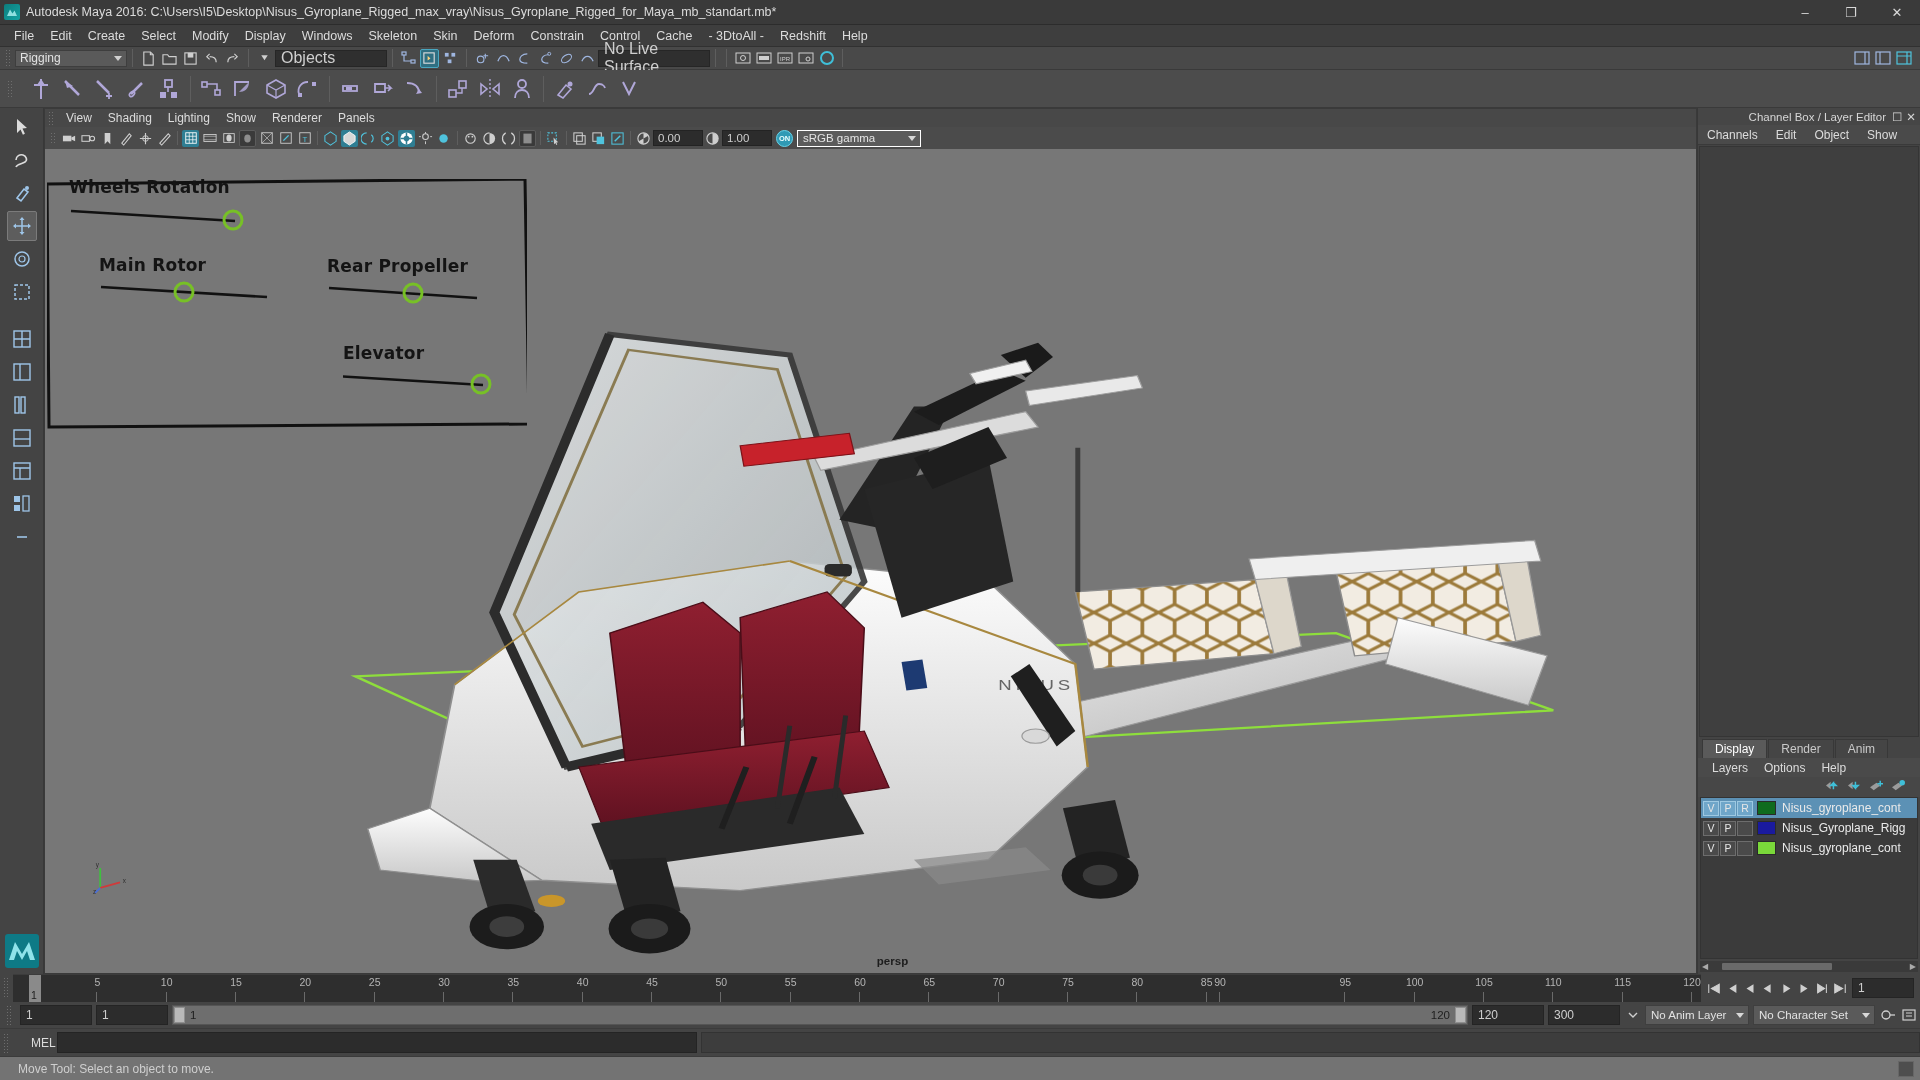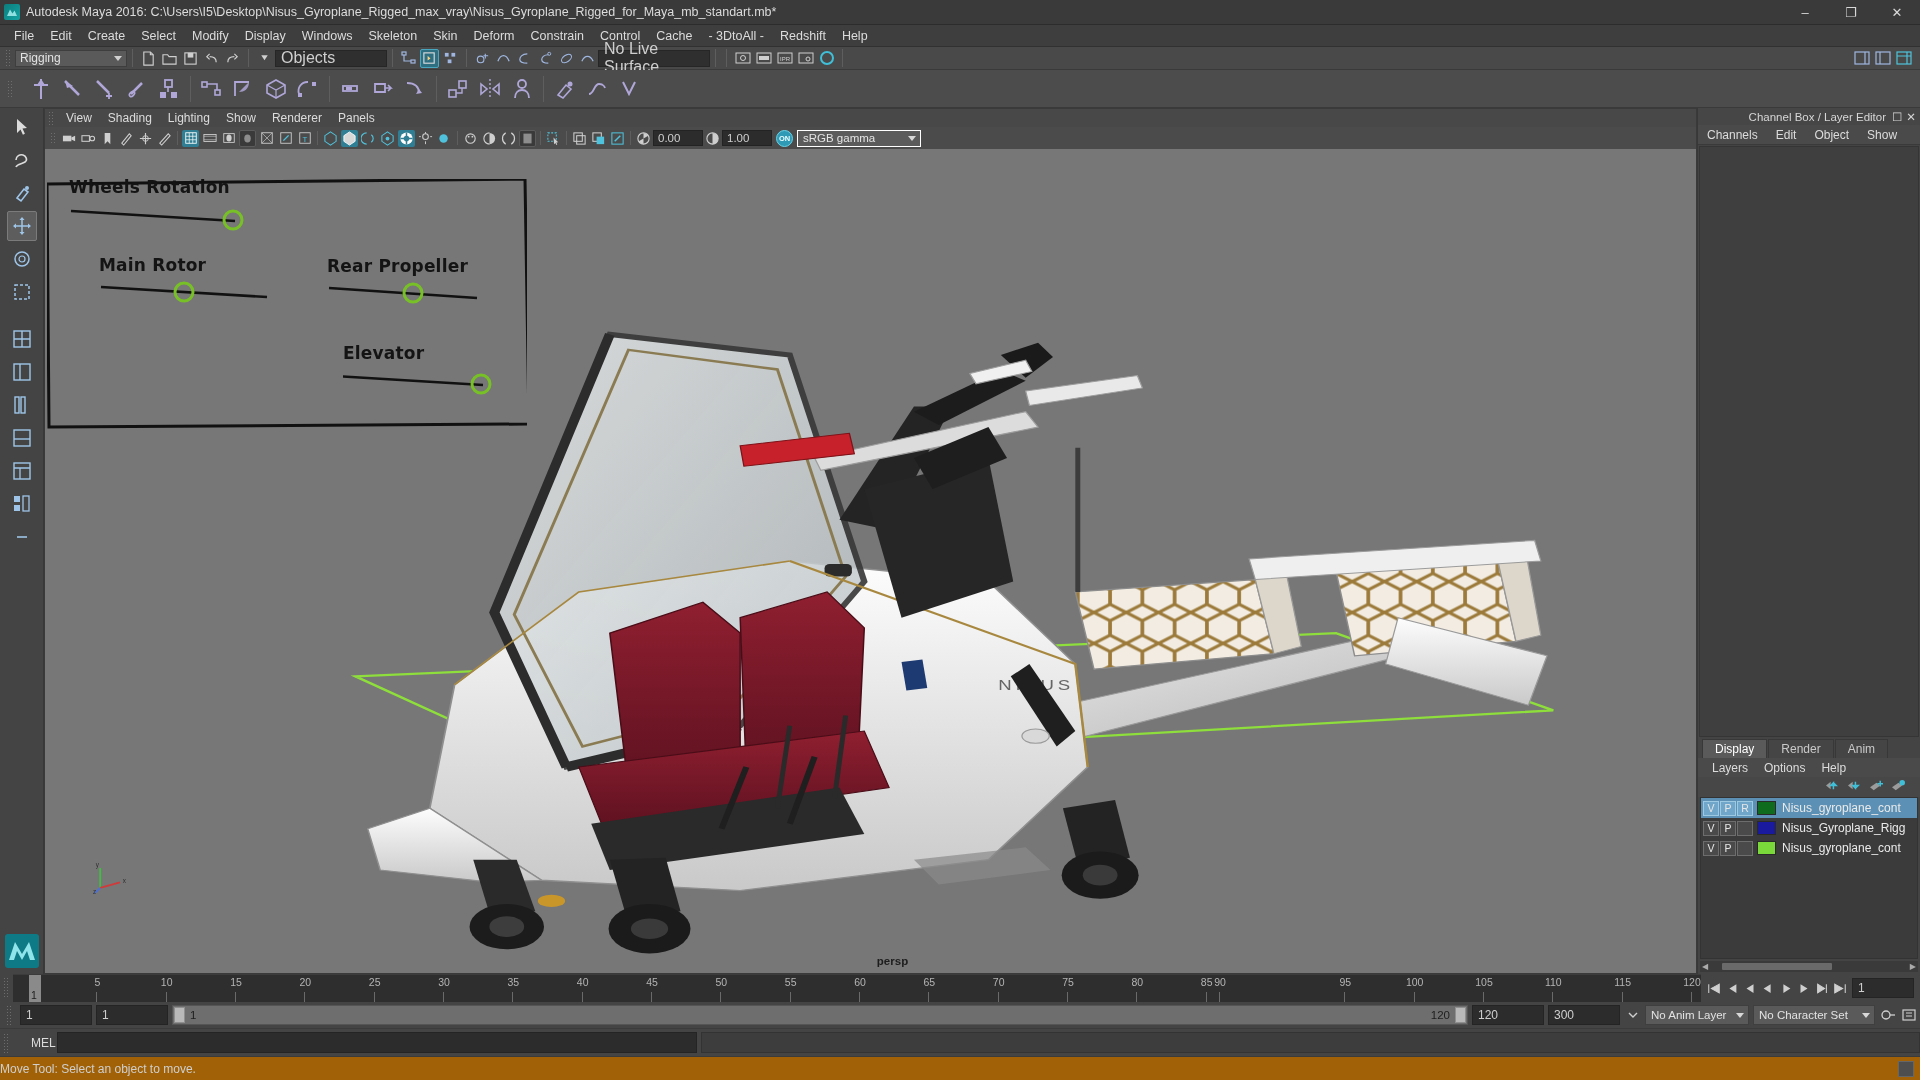--- a/index.html
+++ b/index.html
@@ -152,22 +152,22 @@
   .rangebar .spacer{flex:1;}
   .animlayer{height:20px;width:104px;background:#5a5a5a;border:1px solid #3f3f3f;color:#e2e2e2;font-size:11.5px;
      display:flex;align-items:center;padding:0 5px;flex:none;position:relative;}
   .animlayer .arrow{position:absolute;right:4px;border-left:4px solid transparent;border-right:4px solid transparent;border-top:5px solid #d8d8d8;}
 
   
   .cmdrow{height:28px;display:flex;align-items:center;gap:0;background:#444;border-top:1px solid #3b3b3b;}
   .mel-label{width:44px;text-align:left;padding-left:18px;font-size:12px;color:#dcdcdc;flex:none;}
   .cmdinput{height:21px;background:#2c2c2c;border:1px solid #242424;flex:0 0 640px;}
   .cmdout{height:21px;background:#3d3d3d;border:1px solid #333;flex:1;margin-left:4px;}
-  .statusrow{height:24px;display:flex;align-items:center;background:#a16207;border-top:1px solid #3b3b3b;
-     font-size:12px;color:#cfcfcf;}
+  .statusrow{height:24px;display:flex;align-items:center;background:#737373;border-top:1px solid #3b3b3b;
+     padding-left:18px;font-size:12px;color:#cfcfcf;}
   .helpbtn{margin-left:auto;margin-right:6px;width:16px;height:16px;border:1px solid #666;background:#4e4e4e;}
 </style>
 </head>
 <body>
 
 <div class="app">
 
   <div class="titlebar">
     <div class="tb-icon"></div>
     <div class="tb-title">Autodesk Maya 2016: C:\Users\I5\Desktop\Nisus_Gyroplane_Rigged_max_vray\Nisus_Gyroplane_Rigged_for_Maya_mb_standart.mb*</div>

